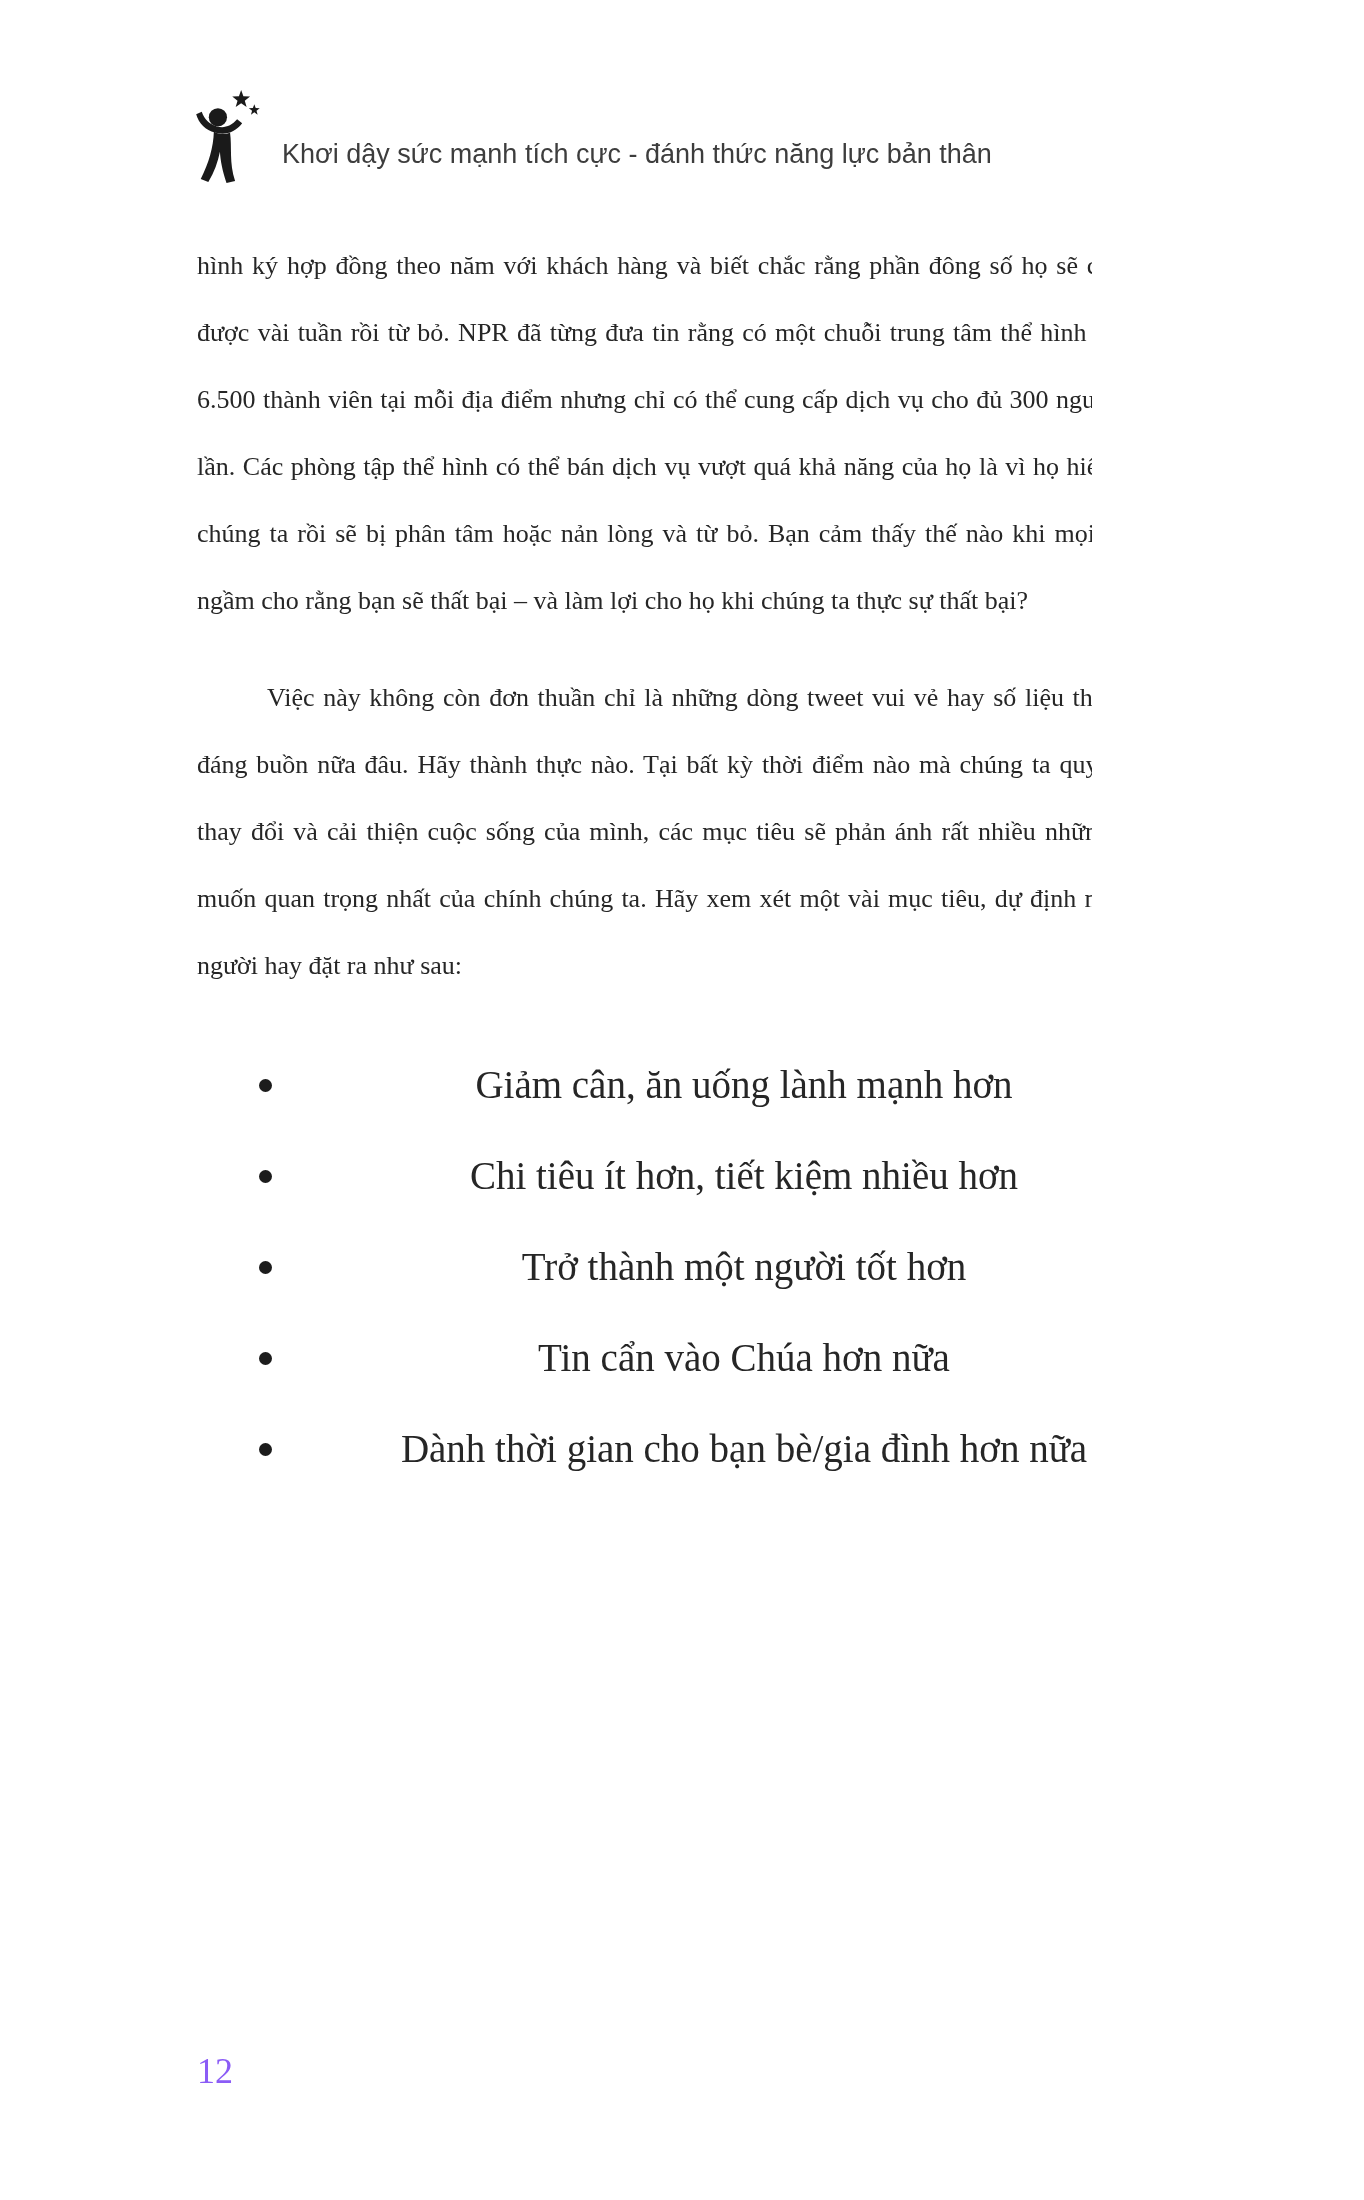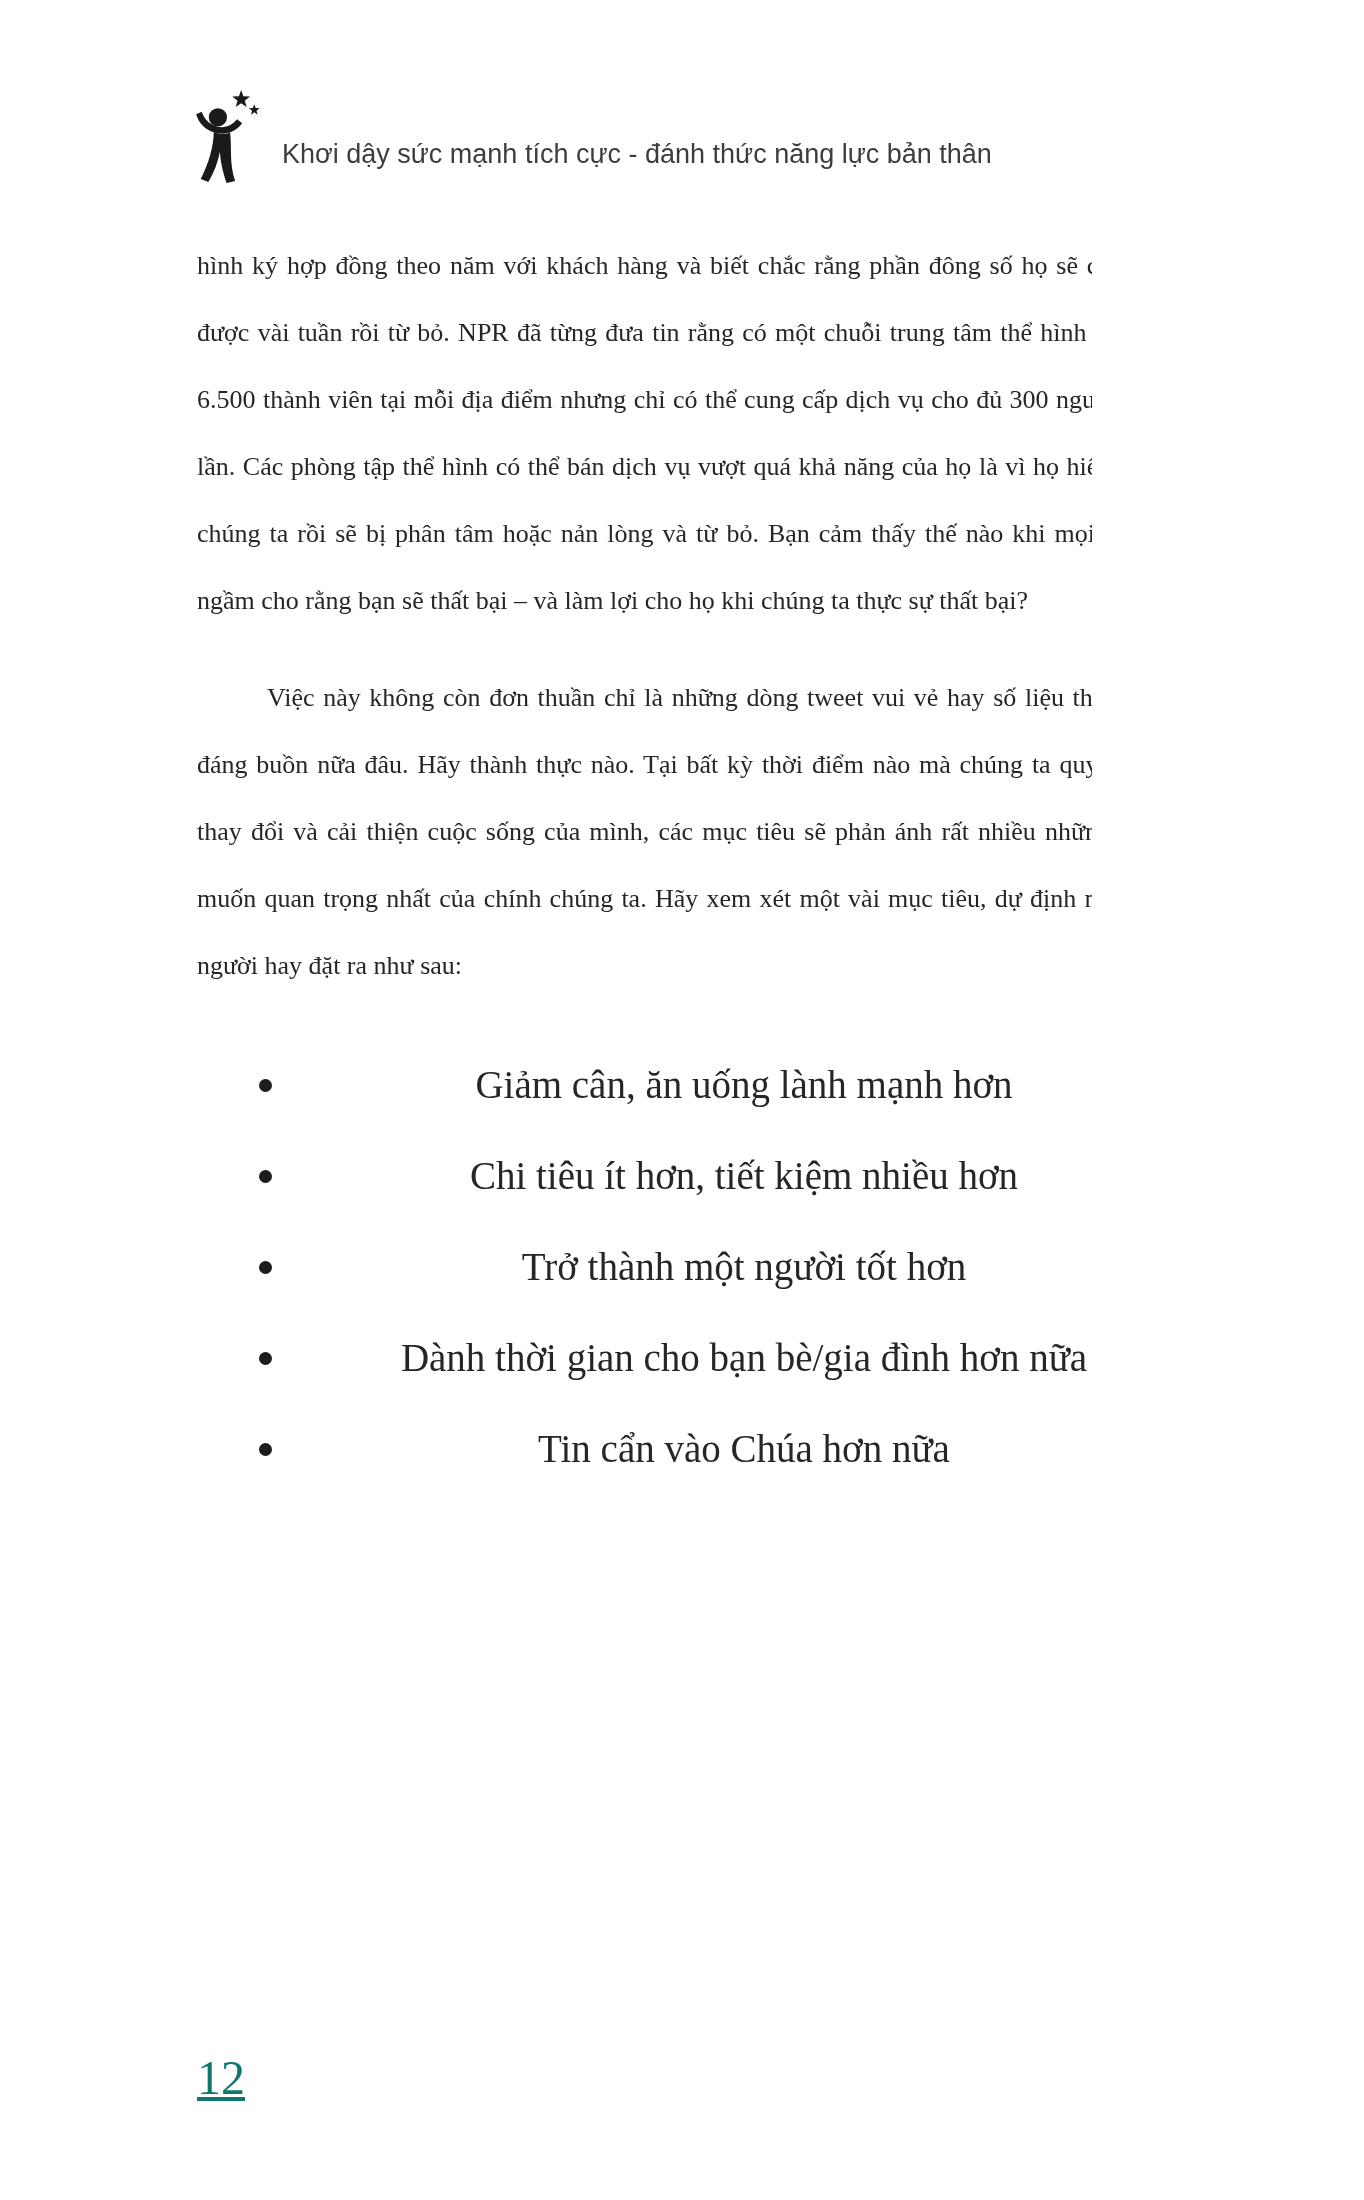--- a/index.html
+++ b/index.html
@@ -78,23 +78,22 @@
     width: 13px;
     height: 13px;
     border-radius: 50%;
     background: #1c1c1c;
   }
   
   .page-number {
     position: absolute;
     left: 197px;
     top: 2050px;
-    font-size: 48px;
-    color: #0f766e;
-    text-decoration: underline;
+    font-size: 36px;
+    color: #8b5cf6;
   }
 </style>
 </head>
 <body>
 
 <div class="page">
 
   <div class="header">
     <span class="logo">
       <svg viewBox="0 0 70 95" xmlns="http://www.w3.org/2000/svg" aria-hidden="true">
@@ -125,24 +124,24 @@
       <li class="goal-item">
         <span class="bullet-dot"></span>
         <span>Chi tiêu ít hơn, tiết kiệm nhiều hơn</span>
       </li>
       <li class="goal-item">
         <span class="bullet-dot"></span>
         <span>Trở thành một người tốt hơn</span>
       </li>
       <li class="goal-item">
         <span class="bullet-dot"></span>
-        <span>Dành thời gian cho bạn bè/gia đình hơn nữa</span>
+        <span>Tin cẩn vào Chúa hơn nữa</span>
       </li>
       <li class="goal-item">
         <span class="bullet-dot"></span>
-        <span>Tin cẩn vào Chúa hơn nữa</span>
+        <span>Dành thời gian cho bạn bè/gia đình hơn nữa</span>
       </li>
     </ul>
   </div>
 
   <div class="page-number">12</div>
 
 </div>
 
 </body></html>

